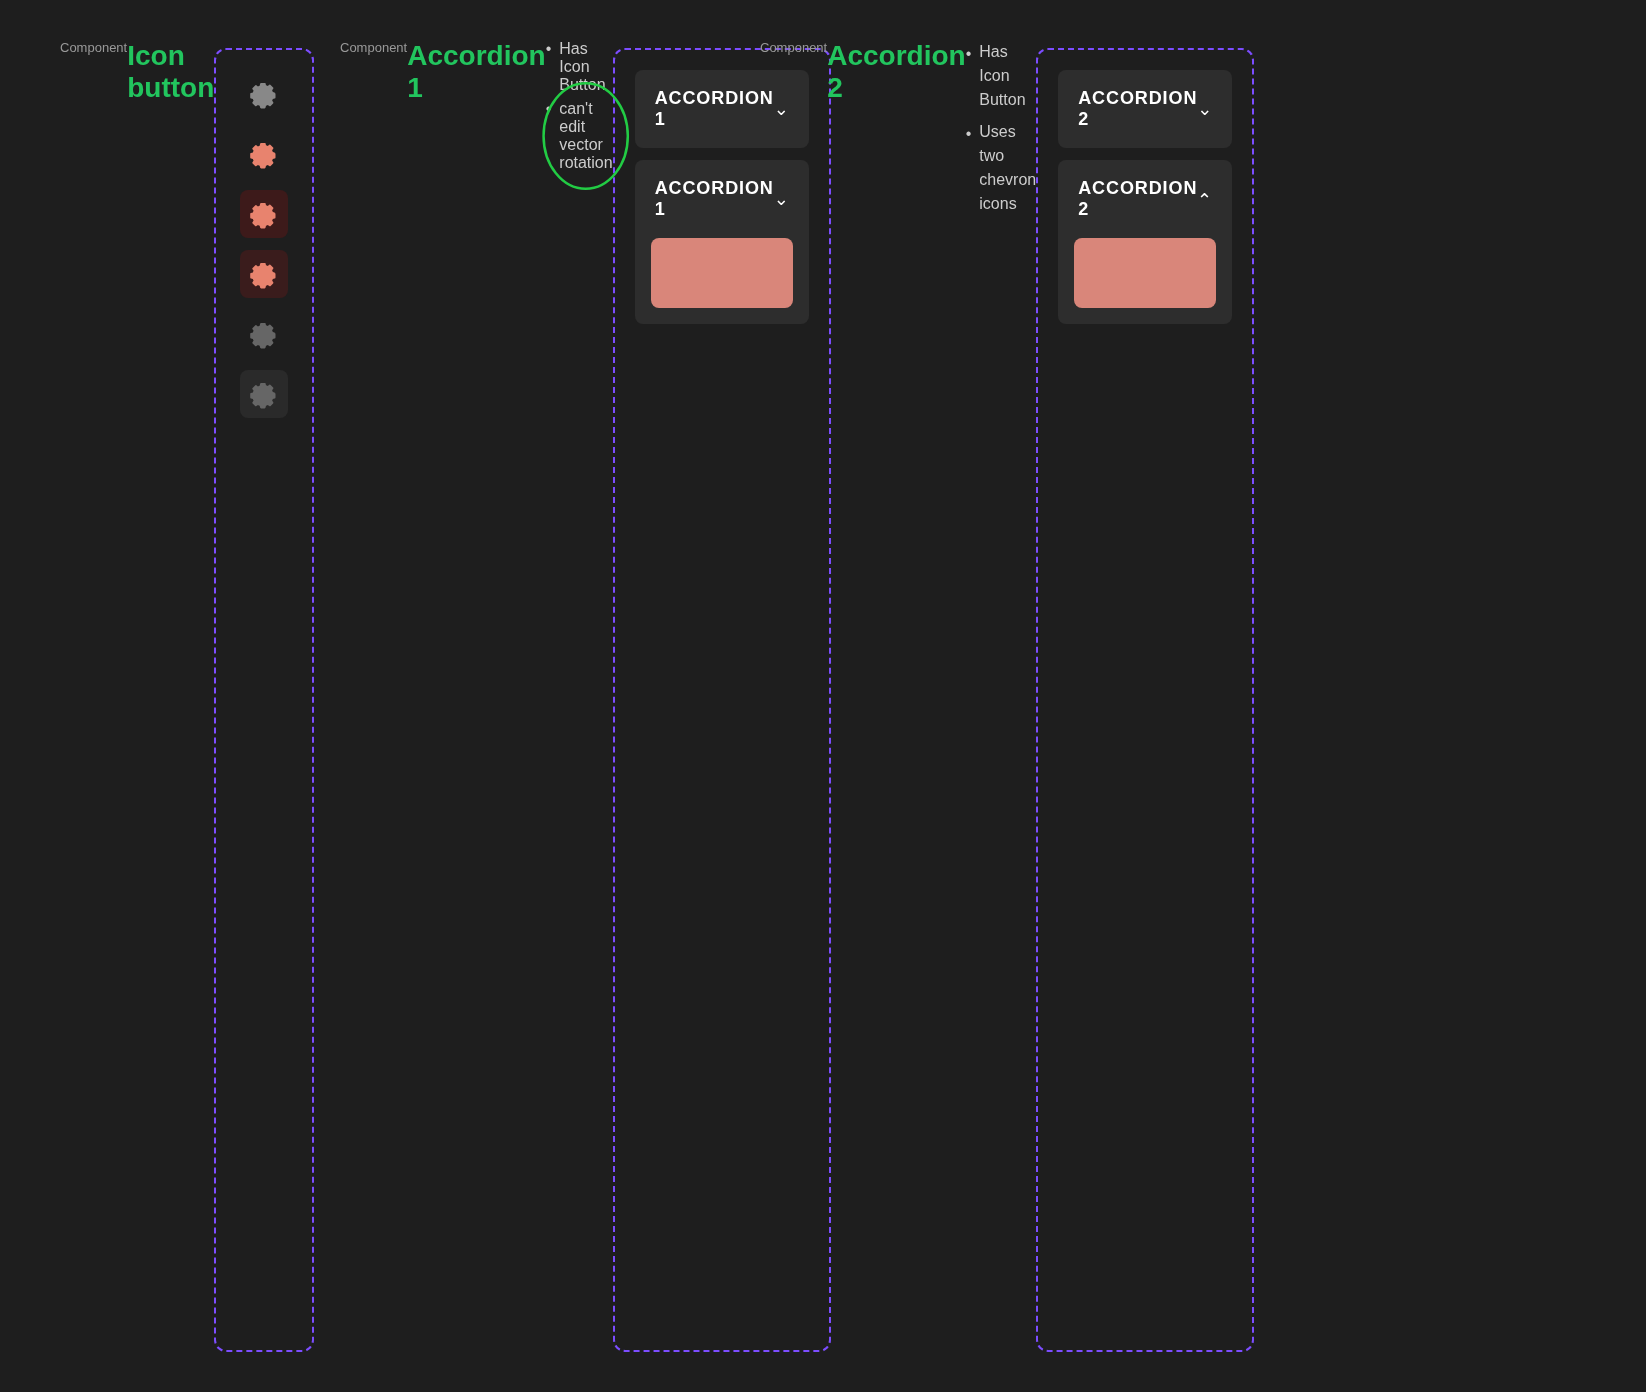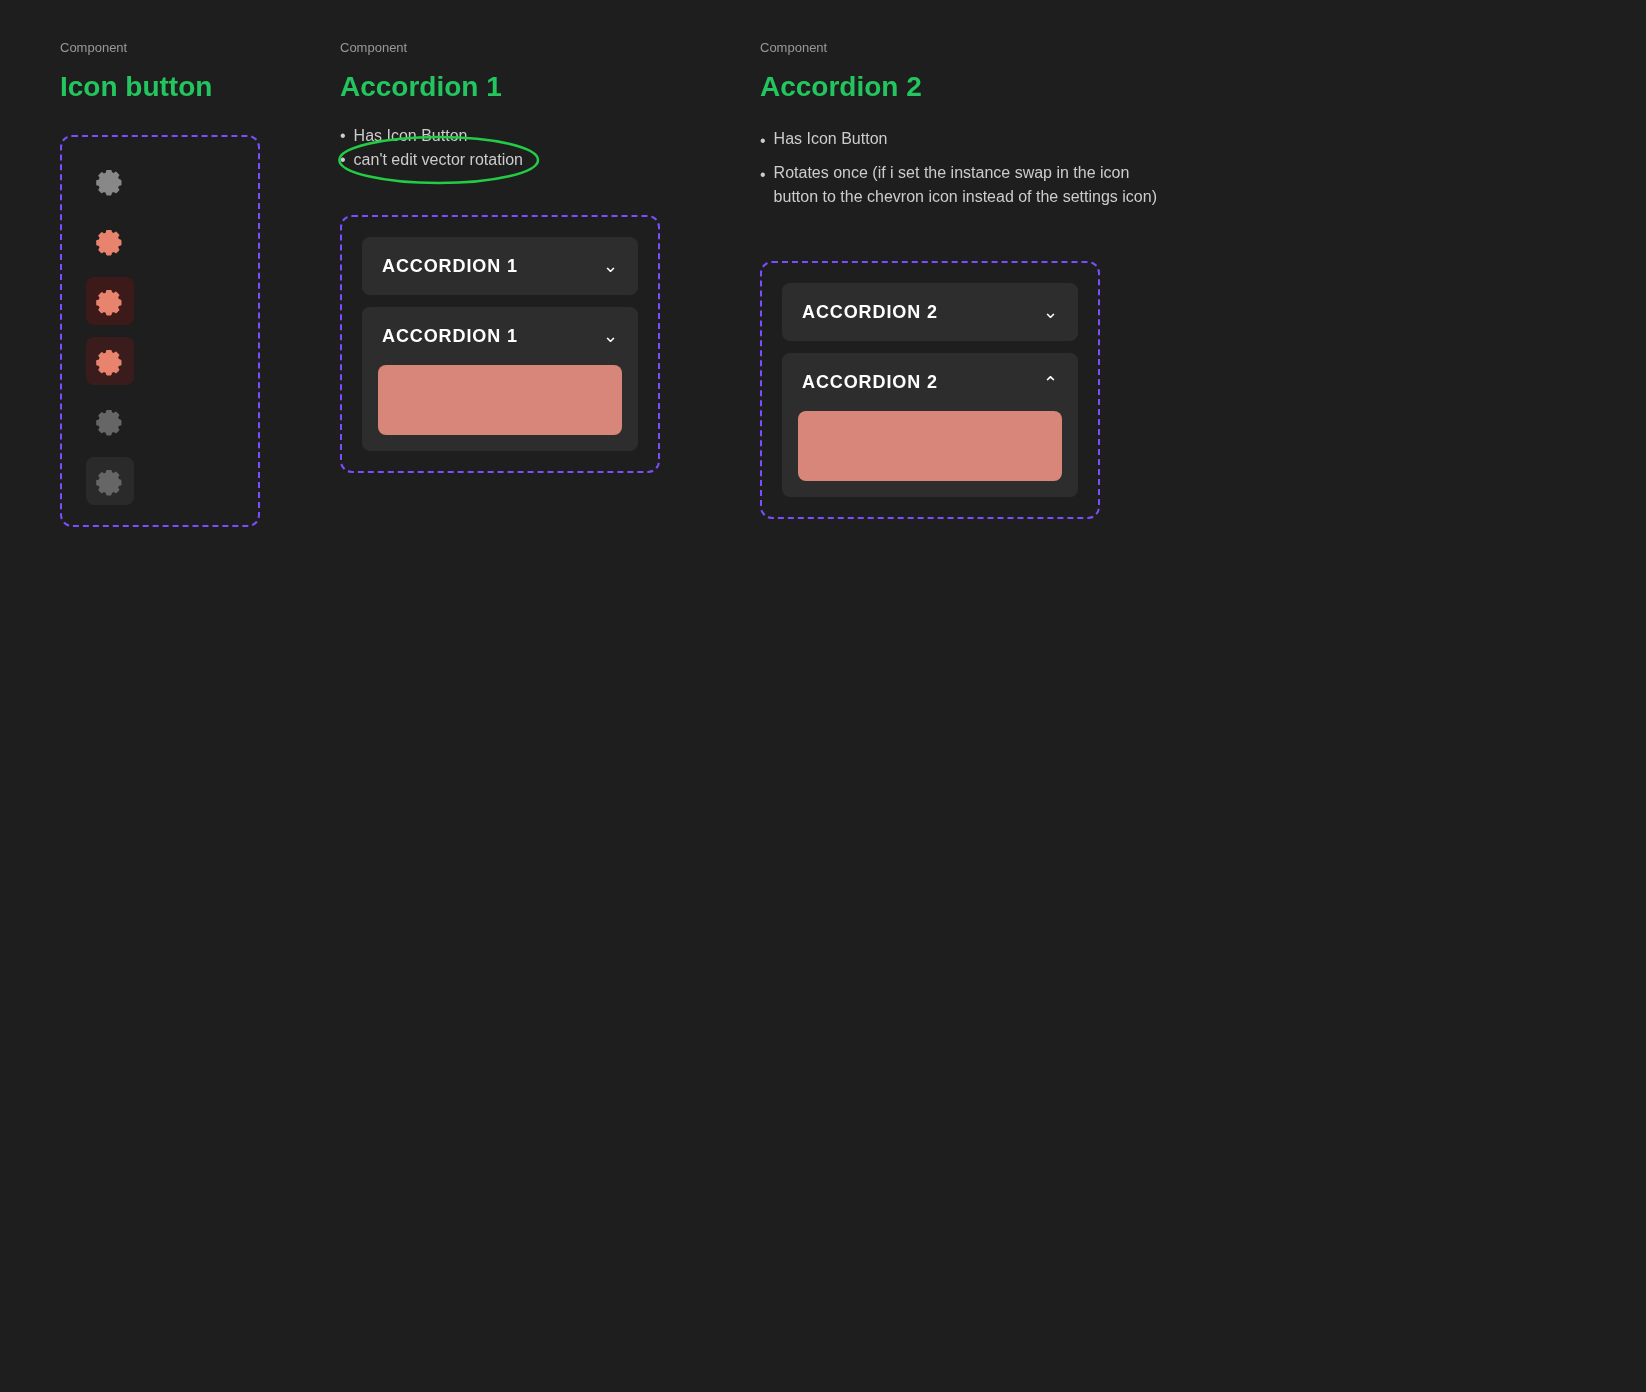--- a/index.html
+++ b/index.html
@@ -10,22 +10,21 @@
       color: #ffffff;
       width: 1646px;
       min-height: 1392px;
       padding: 40px 60px;
       display: flex;
       gap: 0;
     }
 
     .section {
       display: flex;
-      flex-direction: column;
-      gap: 16px;
+      flex-direction: row;
     }
 
     .section-label {
       font-size: 13px;
       color: #999;
       font-weight: 400;
     }
 
     .section-title {
       font-size: 28px;
@@ -306,21 +305,21 @@
 
 <div class="section col3">
   <span class="section-label">Component</span>
   <span class="section-title">Accordion 2</span>
 
   <ul class="bullet-list-col3">
     <li>
       <span>Has Icon Button</span>
     </li>
     <li>
-      <span>Rotates once (if i set the instance swap in the icon button to the chevron icon instead of the settings icon)</span>
+      <span>Uses two chevron icons</span>
     </li>
   </ul>
 
   <div class="accordion-frame-col3">
 
     <div class="accordion-item">
       <span class="accordion-title">ACCORDION 2</span>
       <span class="chevron-icon">⌄</span>
     </div>
 

